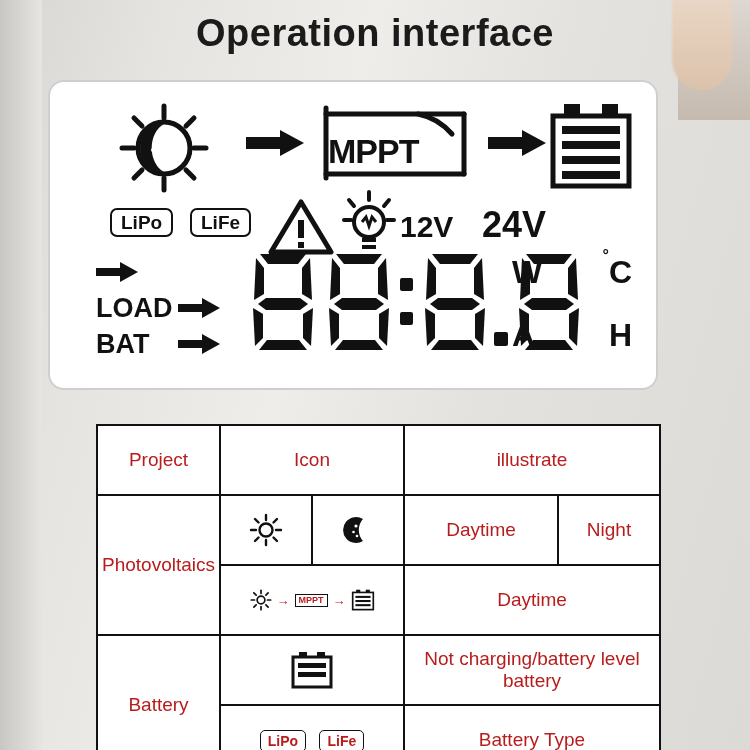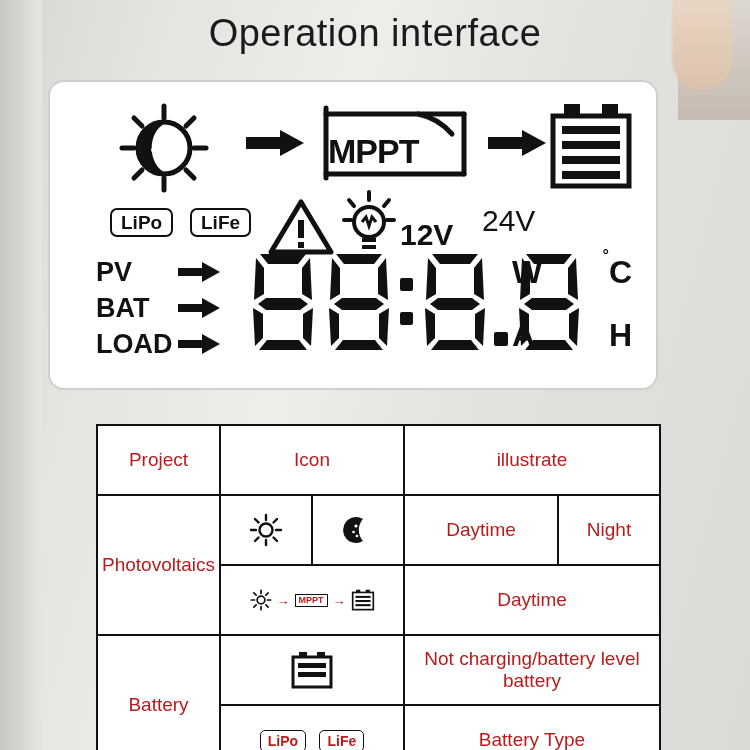--- a/index.html
+++ b/index.html
@@ -41,21 +41,21 @@
   }
 
   
   .title {
     position: absolute;
     top: 12px;
     left: 0;
     width: 750px;
     text-align: center;
     font-size: 38px;
-    font-weight: normal;
+    font-weight: bold;
     color: #1b1b1b;
     letter-spacing: 0.5px;
   }
 
   
   .lcd-card {
     position: absolute;
     left: 48px;
     top: 80px;
     width: 610px;
@@ -89,22 +89,22 @@
     padding: 3px 9px;
     font-size: 19px;
     font-weight: bold;
     color: #111;
     line-height: 1;
   }
   .lipo-box { left: 60px; top: 18px; }
   .life-box { left: 140px; top: 18px; }
   .warn { position: absolute; left: 218px; top: 8px; }
   .bulb { position: absolute; left: 292px; top: 0px; }
-  .v12 { position: absolute; left: 350px; top: 28px; font-size: 30px; font-weight: bold; color: #111;}
-  .v24 { position: absolute; left: 432px; top: 14px; font-size: 30px; font-weight: normal; color: #111;}
+  .v12 { position: absolute; left: 350px; top: 20px; font-size: 30px; font-weight: bold; color: #111;}
+  .v24 { position: absolute; left: 432px; top: 14px; font-size: 36px; font-weight: bold; color: #111;}
 
   
   .labels {
     position: absolute;
     left: 46px;
     top: 172px;
     width: 150px;
   }
   .lbl-line {
     display: flex;
@@ -322,39 +322,38 @@
         <rect x="20" y="55" width="14" height="4" fill="#111"></rect>
       </svg>
     </div>
 
     <div class="v12">12V</div>
     <div class="v24">24V</div>
   </div>
 
   <div class="labels">
     <div class="lbl-line">
-      <span class="lbl-text">PV</span>
       <span class="lbl-arrow">
         <svg width="42" height="20" viewBox="0 0 42 20">
             <rect x="0" y="6" width="28" height="8" fill="#111"></rect>
             <polygon points="24,0 42,10 24,20" fill="#111"></polygon>
           </svg>
       </span>
     </div>
     <div class="lbl-line">
-      <span class="lbl-text">BAT</span>
+      <span class="lbl-text">LOAD</span>
       <span class="lbl-arrow">
         <svg width="42" height="20" viewBox="0 0 42 20">
             <rect x="0" y="6" width="28" height="8" fill="#111"></rect>
             <polygon points="24,0 42,10 24,20" fill="#111"></polygon>
           </svg>
       </span>
     </div>
     <div class="lbl-line">
-      <span class="lbl-text">LOAD</span>
+      <span class="lbl-text">BAT</span>
       <span class="lbl-arrow">
         <svg width="42" height="20" viewBox="0 0 42 20">
             <rect x="0" y="6" width="28" height="8" fill="#111"></rect>
             <polygon points="24,0 42,10 24,20" fill="#111"></polygon>
           </svg>
       </span>
     </div>
   </div>
 
   <div class="digits">

